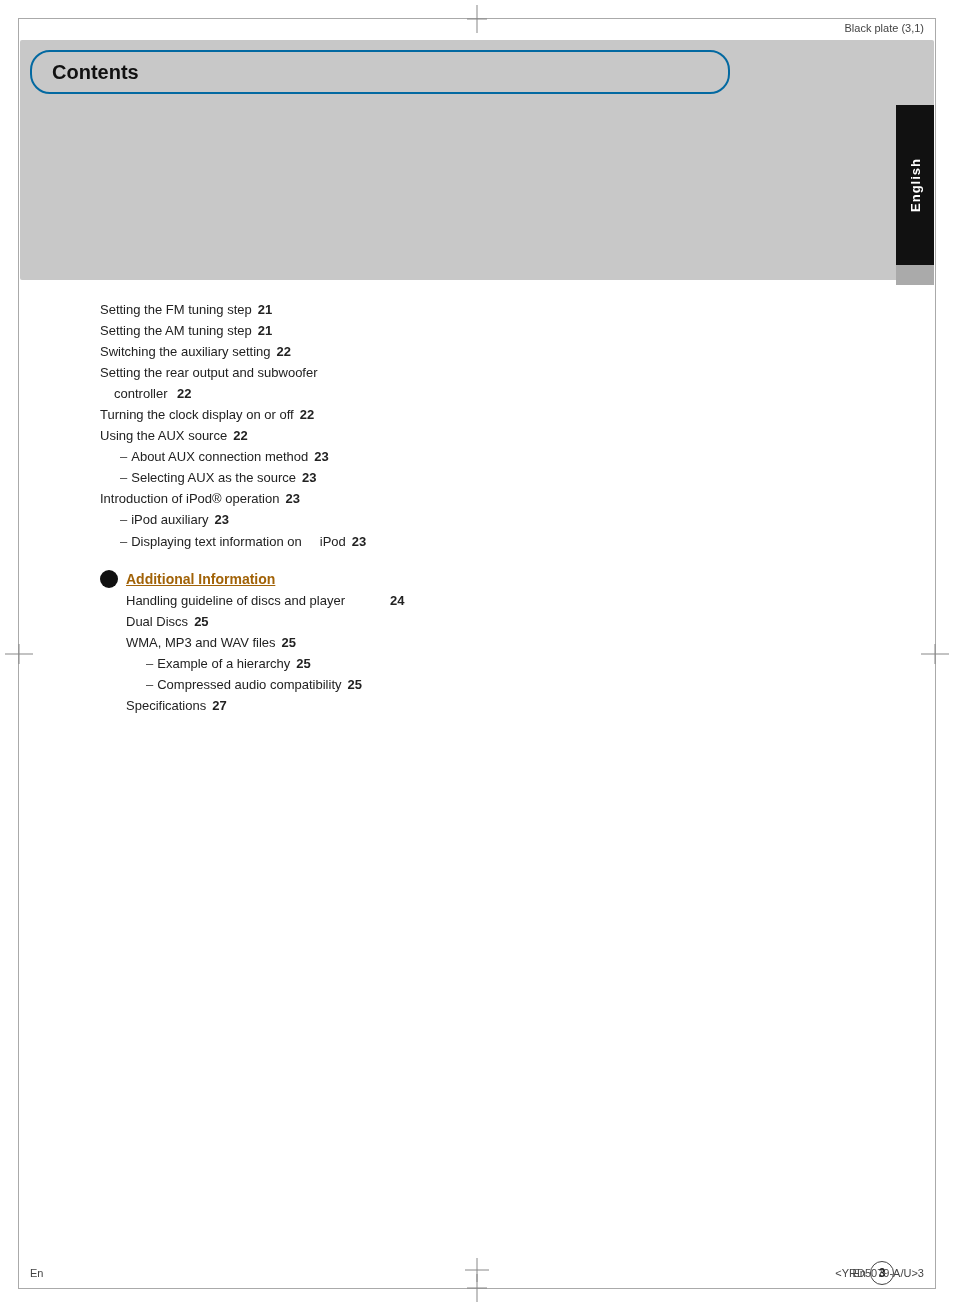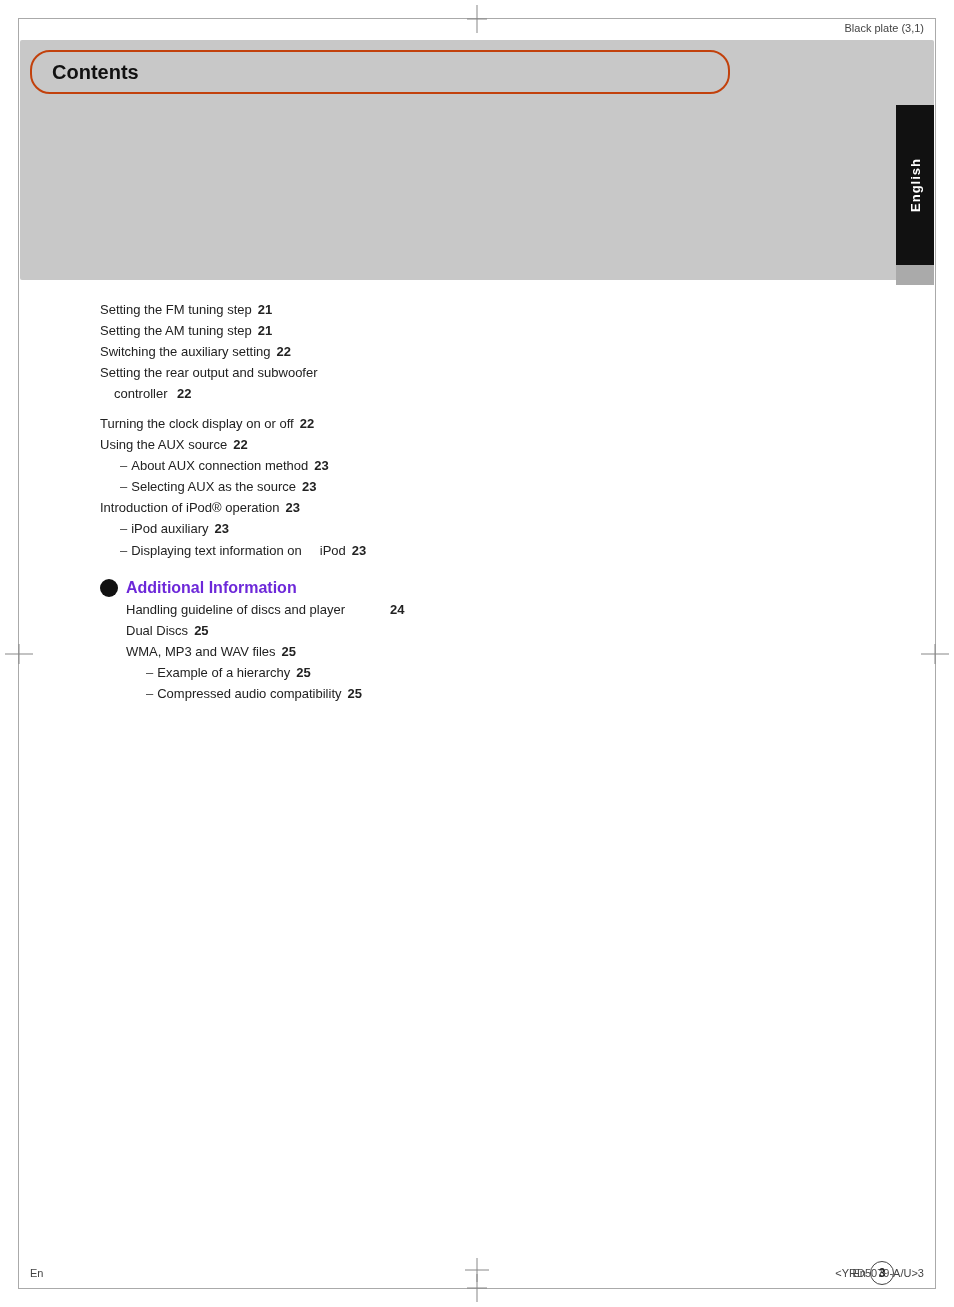--- a/index.html
+++ b/index.html
@@ -189,21 +189,21 @@
     }
 
     
     .contents-box {
       position: absolute;
       top: 50px;
       left: 30px;
       width: 700px;
       height: 44px;
       background: #c8c8c8;
-      border: 2px solid #c2410c;
+      border: 2px solid #0369a1;
       border-radius: 20px;
       display: flex;
       align-items: center;
       padding-left: 20px;
     }
     .contents-title {
       font-size: 20px;
       font-weight: bold;
       color: #111;
     }
@@ -291,23 +291,24 @@
     }
     .section-bullet {
       width: 18px;
       height: 18px;
       background: #111;
       border-radius: 50%;
       margin-right: 8px;
       flex-shrink: 0;
     }
     .section-title {
-      font-size: 16px;
+      font-size: 14px;
       font-weight: bold;
-      color: #6d28d9;
+      color: #a16207;
+      text-decoration: underline;
     }
 
     
     .footer-left {
       position: absolute;
       bottom: 28px;
       left: 30px;
       font-size: 11px;
       color: #444;
     }
@@ -386,21 +387,21 @@
     <span class="toc-num">21</span>
   </div>
   <div class="toc-line">
     <span class="toc-text">Setting the AM tuning step</span>
     <span class="toc-num">21</span>
   </div>
   <div class="toc-line">
     <span class="toc-text">Switching the auxiliary setting</span>
     <span class="toc-num">22</span>
   </div>
-  <div style="line-height:1.55; margin-bottom:10px;">
+  <div style="line-height:1.55; margin-bottom:1px;">
     <span class="toc-text">Setting the rear output and subwoofer</span><br>
     <span class="toc-text" style="padding-left: 14px;">controller</span>
     <span class="toc-num">22</span>
   </div>
   <div class="toc-line">
     <span class="toc-text">Turning the clock display on or off</span>
     <span class="toc-num">22</span>
   </div>
   <div class="toc-line">
     <span class="toc-text">Using the AUX source</span>
@@ -452,20 +453,24 @@
   </div>
   <div class="toc-line-indent" style="padding-left:46px;">
     <span class="dash">–</span>
     <span class="toc-text">Example of a hierarchy</span>
     <span class="toc-num">25</span>
   </div>
   <div class="toc-line-indent" style="padding-left:46px;">
     <span class="dash">–</span>
     <span class="toc-text">Compressed audio compatibility</span>
     <span class="toc-num">25</span>
+  </div>
+  <div class="toc-line" style="padding-left:26px;">
+    <span class="toc-text">Specifications</span>
+    <span class="toc-num">27</span>
   </div>
 
 </div>
 
 <div class="footer-left">
   <span>En</span>
 </div>
 
 <div class="footer-center">
   <svg class="crosshair-svg" viewBox="0 0 24 24" xmlns="http://www.w3.org/2000/svg">

